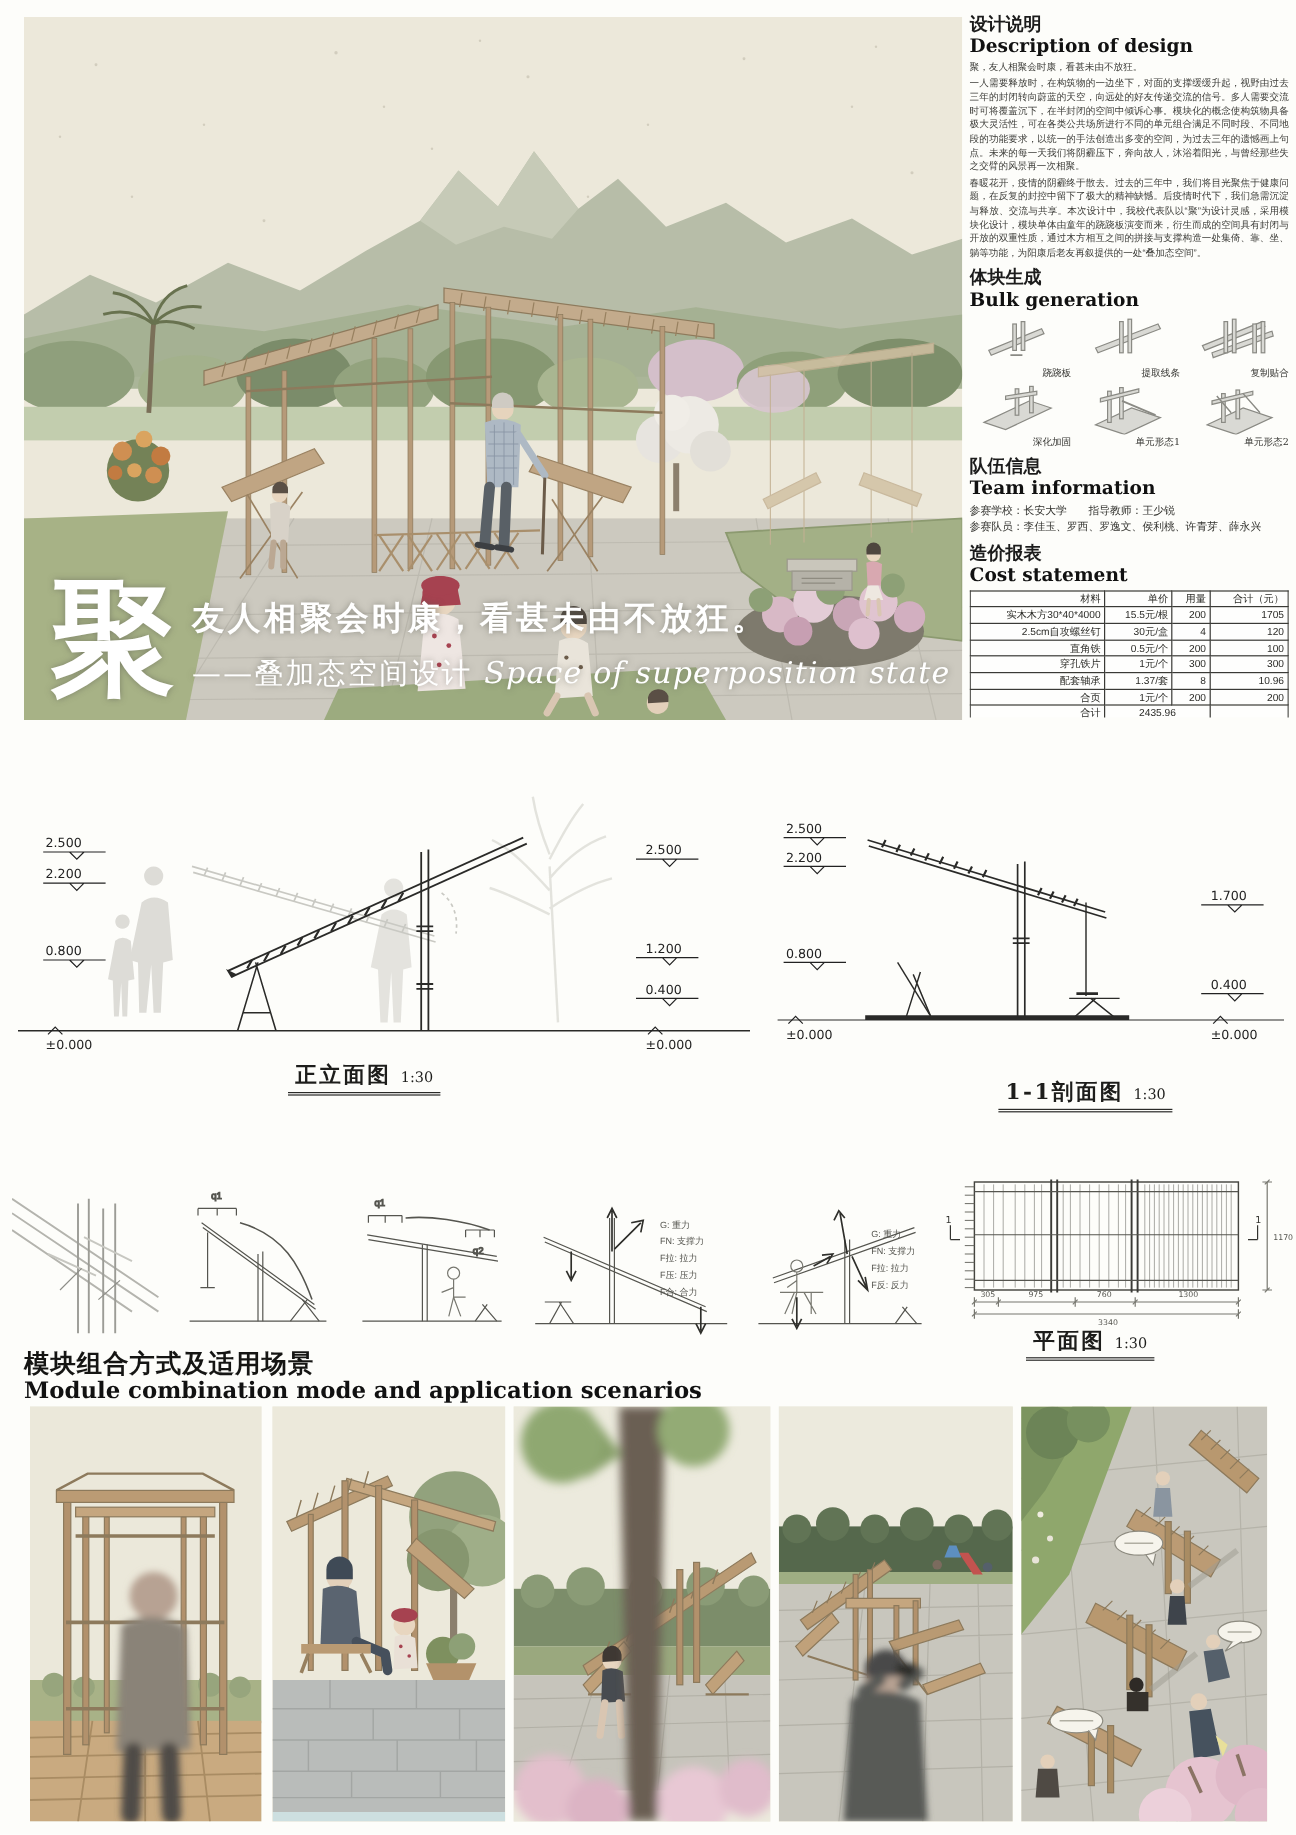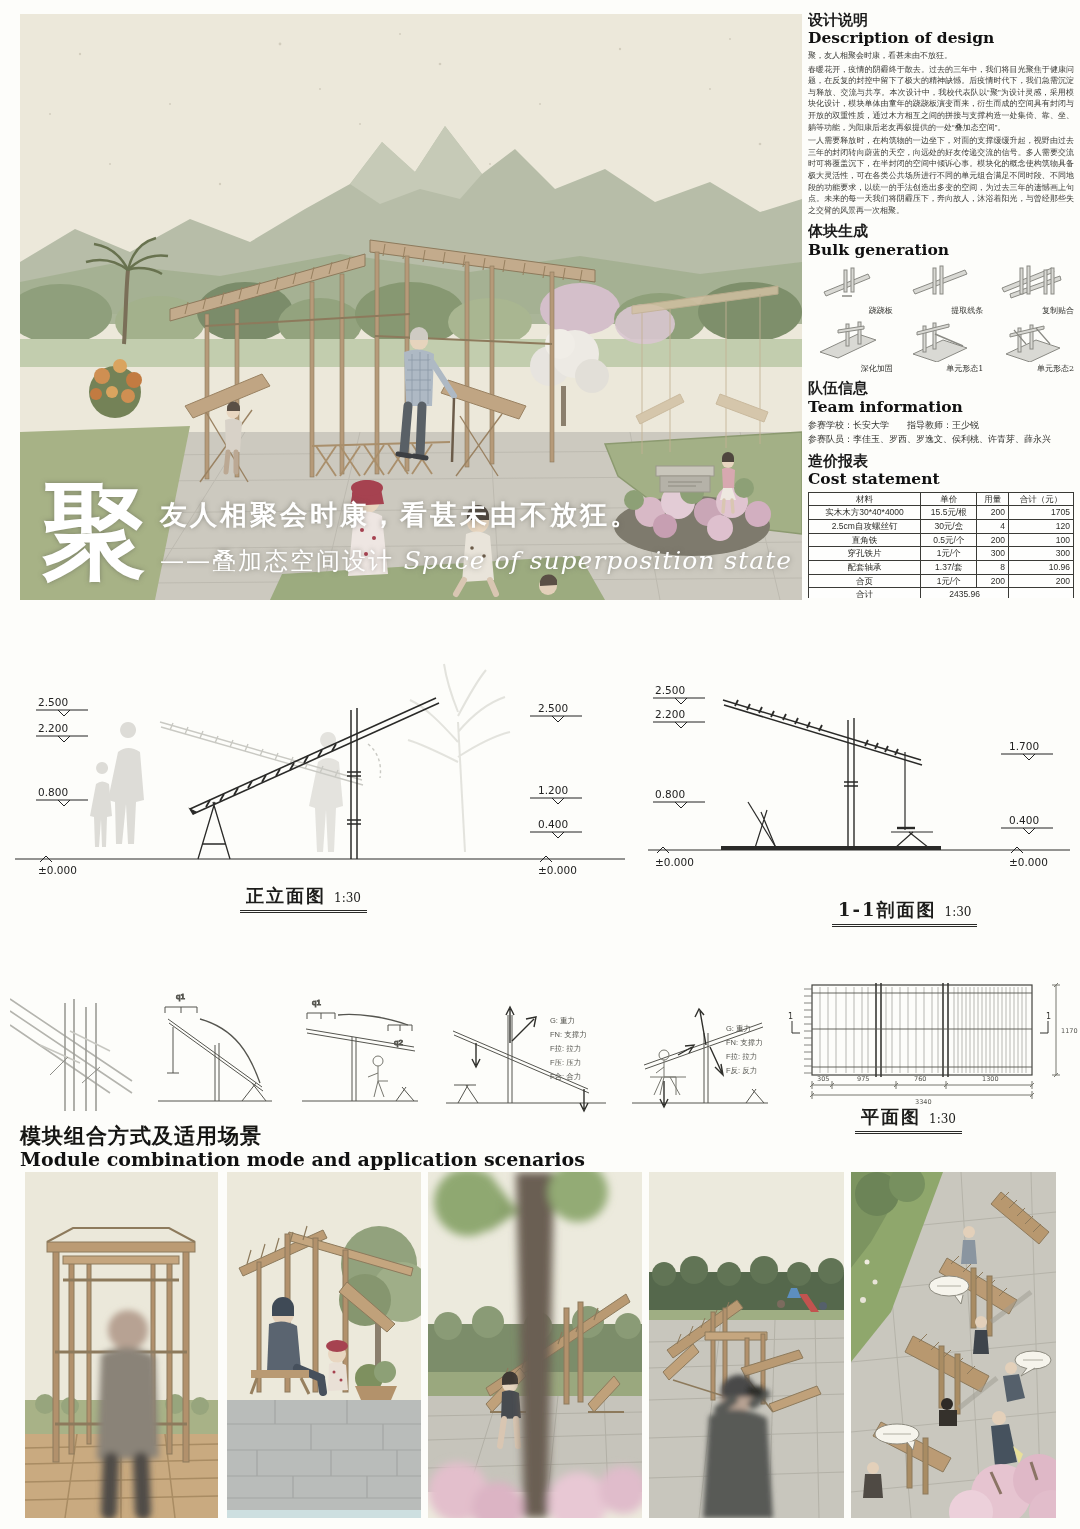--- a/index.html
+++ b/index.html
@@ -20,21 +20,21 @@
   #sidebar{position:absolute;left:808px;top:12px;width:266px;height:586px;overflow:hidden;}
   .h-zh{font-family:"DejaVu Serif","Liberation Serif",serif;font-weight:700;font-size:15px;color:#1c1c1c;line-height:1.15;}
   .h-en{font-family:"DejaVu Serif","Liberation Serif",serif;font-weight:700;font-size:15.5px;color:#111;line-height:1.15;margin-bottom:3px;}
   .desc-body p{margin:2px 0;font-size:8px;line-height:1.45;color:#3c3c38;text-align:justify;}
   .bulk-grid{display:grid;grid-template-columns:repeat(3,1fr);column-gap:6px;row-gap:4px;margin-top:4px;margin-bottom:6px;}
   .bulk-cell{text-align:right;}
   .bulk-cell svg{display:block;margin:0 auto;}
   .bulk-label{font-size:8px;color:#33332f;margin-top:1px;font-family:"DejaVu Serif","Liberation Serif",serif;}
   .team-line{font-size:9px;color:#33332f;margin:2px 0;line-height:1.4;}
   table.cost{border-collapse:collapse;width:100%;margin-top:4px;background:rgba(255,255,255,.55);}
-  table.cost th,table.cost td{border:1px solid #3a3a36;font-size:8.5px;color:#2c2c28;padding:1px 3px;font-weight:400;text-align:center;line-height:1.25;}
+  table.cost th,table.cost td{border:1px solid #3a3a36;font-size:8.5px;color:#2c2c28;padding:1px 3px;font-weight:400;text-align:right;line-height:1.25;}
   table.cost td.num{text-align:right;}
   table.cost td.ctr{text-align:center;}
 
   
   .draw-title{position:absolute;font-family:"DejaVu Serif","Liberation Serif",serif;color:#1d1d1b;
     border-bottom:3px double #2a2a28;padding:0 6px 2px 6px;white-space:nowrap;}
   .draw-title .t{font-size:18px;font-weight:700;letter-spacing:2px;}
   .draw-title .s{font-size:12px;margin-left:8px;}
   .lvl{font-family:"DejaVu Sans",sans-serif;}
 
@@ -291,22 +291,22 @@
         </div>
       </span>
     </div>
   </div>
 
   <div id="sidebar">
     <div class="h-zh">设计说明</div>
     <div class="h-en">Description of design</div>
     <div class="desc-body">
       <p>聚，友人相聚会时康，看甚未由不放狂。</p>
+      <p>一人需要释放时，在构筑物的一边坐下，对面的支撑缓缓升起，视野由过去三年的封闭转向蔚蓝的天空，向远处的好友传递交流的信号。多人需要交流时可将覆盖沉下，在半封闭的空间中倾诉心事。模块化的概念使构筑物具备极大灵活性，可在各类公共场所进行不同的单元组合满足不同时段、不同地段的功能要求，以统一的手法创造出多变的空间，为过去三年的遗憾画上句点。未来的每一天我们将阴霾压下，奔向故人，沐浴着阳光，与曾经那些失之交臂的风景再一次相聚。</p>
       <p>春暖花开，疫情的阴霾终于散去。过去的三年中，我们将目光聚焦于健康问题，在反复的封控中留下了极大的精神缺憾。后疫情时代下，我们急需沉淀与释放、交流与共享。本次设计中，我校代表队以“聚”为设计灵感，采用模块化设计，模块单体由童年的跷跷板演变而来，衍生而成的空间具有封闭与开放的双重性质，通过木方相互之间的拼接与支撑构造一处集倚、靠、坐、躺等功能，为阳康后老友再叙提供的一处“叠加态空间”。</p>
-      <p>一人需要释放时，在构筑物的一边坐下，对面的支撑缓缓升起，视野由过去三年的封闭转向蔚蓝的天空，向远处的好友传递交流的信号。多人需要交流时可将覆盖沉下，在半封闭的空间中倾诉心事。模块化的概念使构筑物具备极大灵活性，可在各类公共场所进行不同的单元组合满足不同时段、不同地段的功能要求，以统一的手法创造出多变的空间，为过去三年的遗憾画上句点。未来的每一天我们将阴霾压下，奔向故人，沐浴着阳光，与曾经那些失之交臂的风景再一次相聚。</p>
     </div>
 
     <div class="h-zh" style="margin-top:7px">体块生成</div>
     <div class="h-en">Bulk generation</div>
     <div class="bulk-grid">
       <div class="bulk-cell">
         <svg width="64" height="42" viewBox="0 0 64 42" stroke="#8a8a84" fill="#d9d9d4">
           <path d="M6,30 L50,12 L52,16 L8,34 Z"></path>
             <rect x="26" y="8" width="3" height="22"></rect>
             <rect x="33" y="6" width="3" height="24"></rect>

